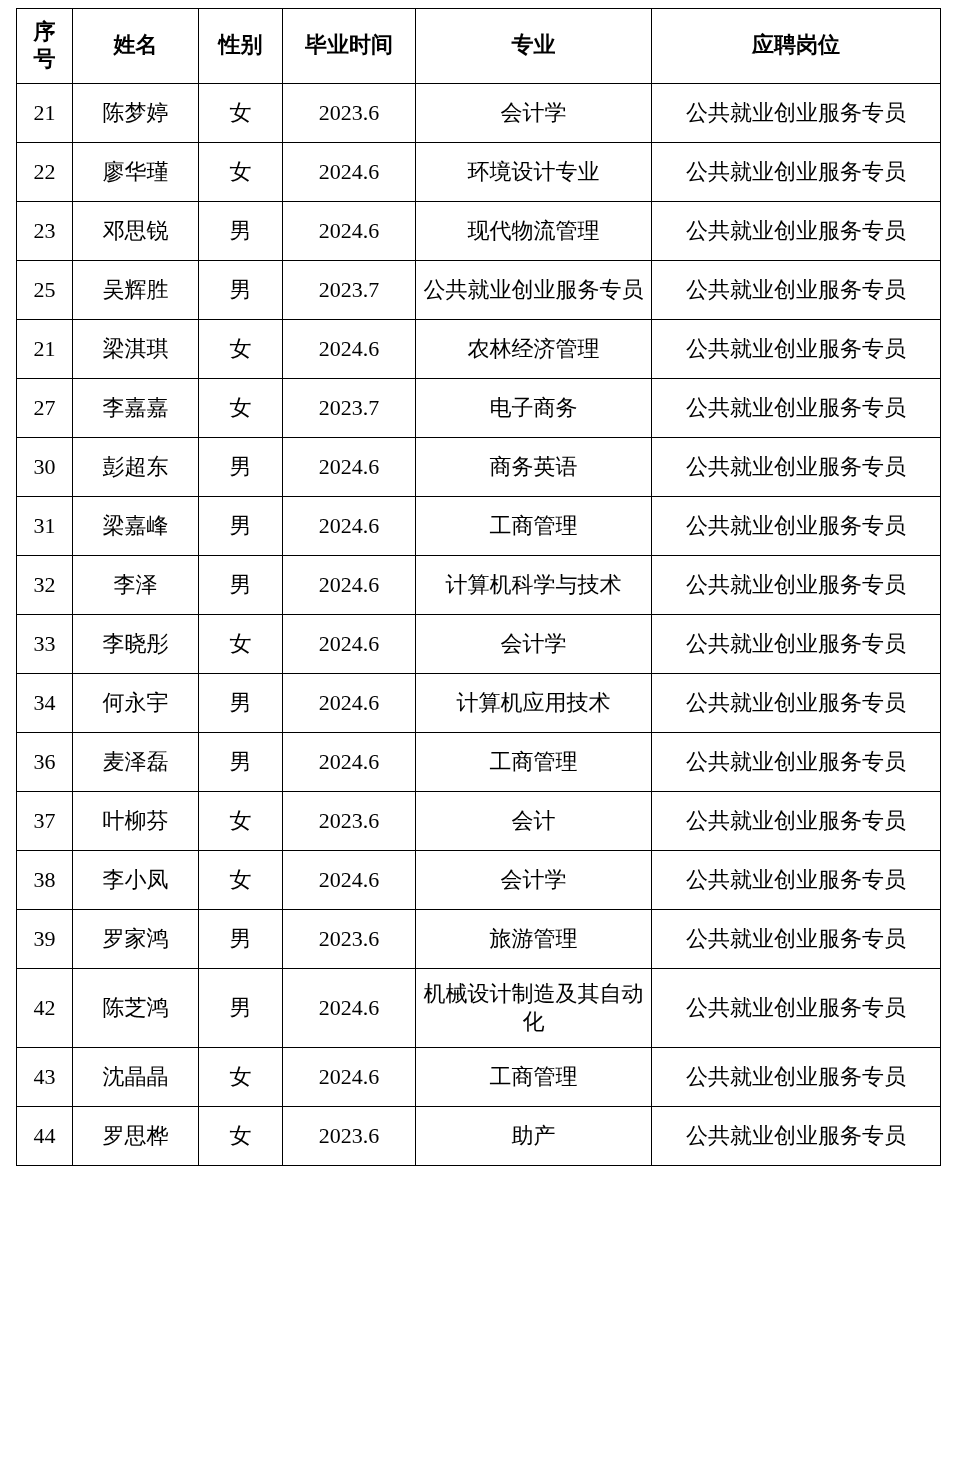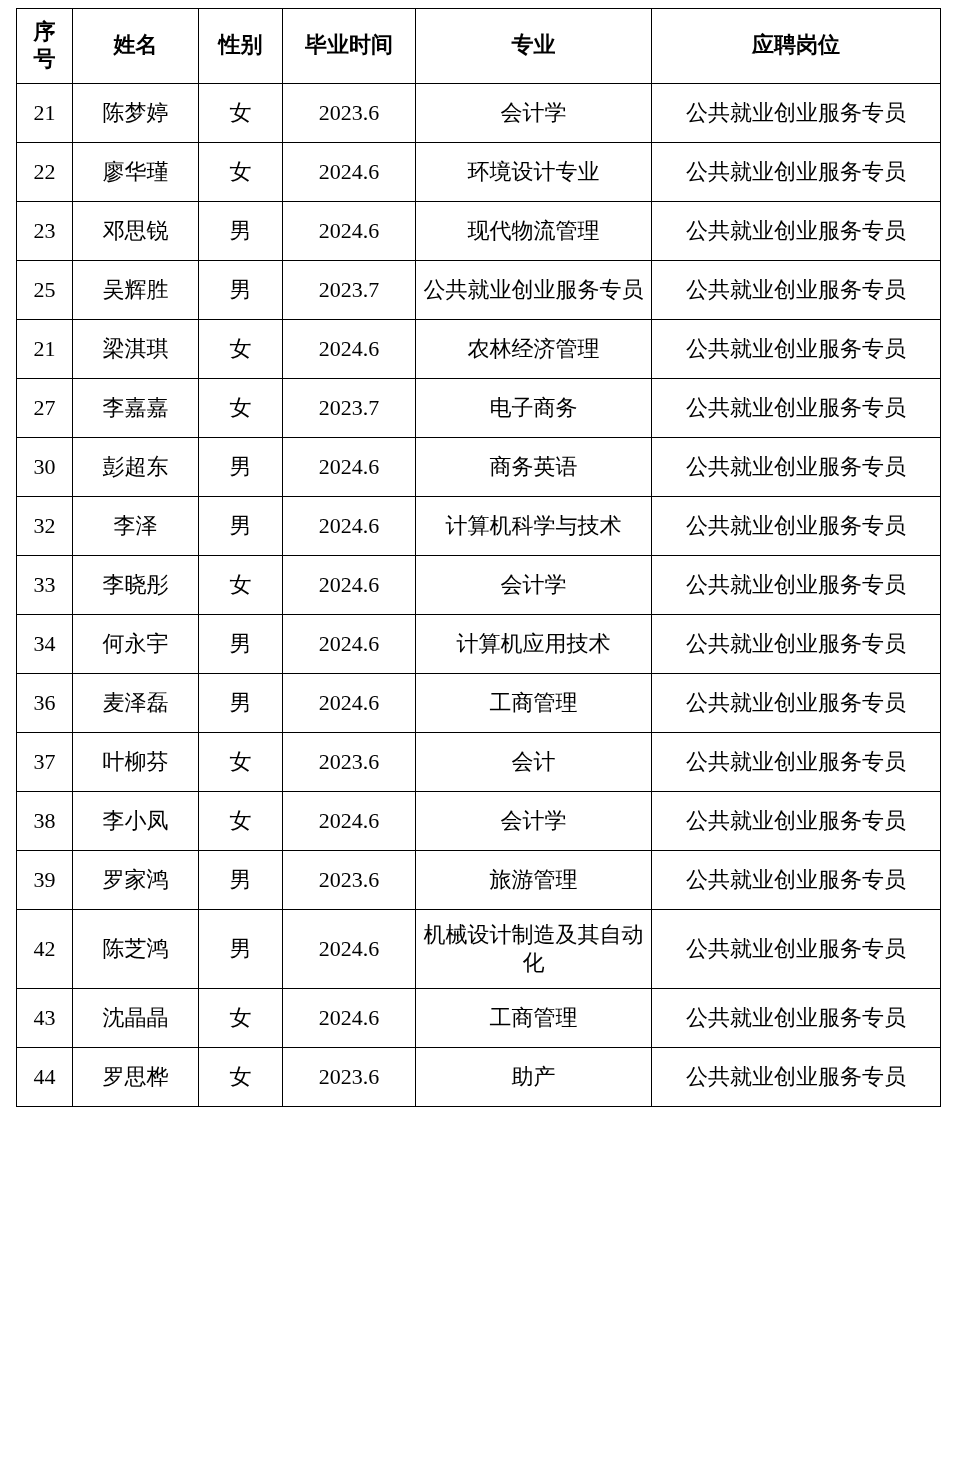--- a/index.html
+++ b/index.html
@@ -139,20 +139,28 @@
       </tr>
       <tr>
         <td class="idx">30</td>
         <td class="name">彭超东</td>
         <td class="sex">男</td>
         <td class="grad">2024.6</td>
         <td class="major">商务英语</td>
         <td class="post">公共就业创业服务专员</td>
       </tr>
       <tr>
+        <td class="idx">31</td>
+        <td class="name">梁嘉峰</td>
+        <td class="sex">男</td>
+        <td class="grad">2024.6</td>
+        <td class="major">工商管理</td>
+        <td class="post">公共就业创业服务专员</td>
+      </tr>
+      <tr>
         <td class="idx">32</td>
         <td class="name">李泽</td>
         <td class="sex">男</td>
         <td class="grad">2024.6</td>
         <td class="major">计算机科学与技术</td>
         <td class="post">公共就业创业服务专员</td>
       </tr>
       <tr>
         <td class="idx">33</td>
         <td class="name">李晓彤</td>

